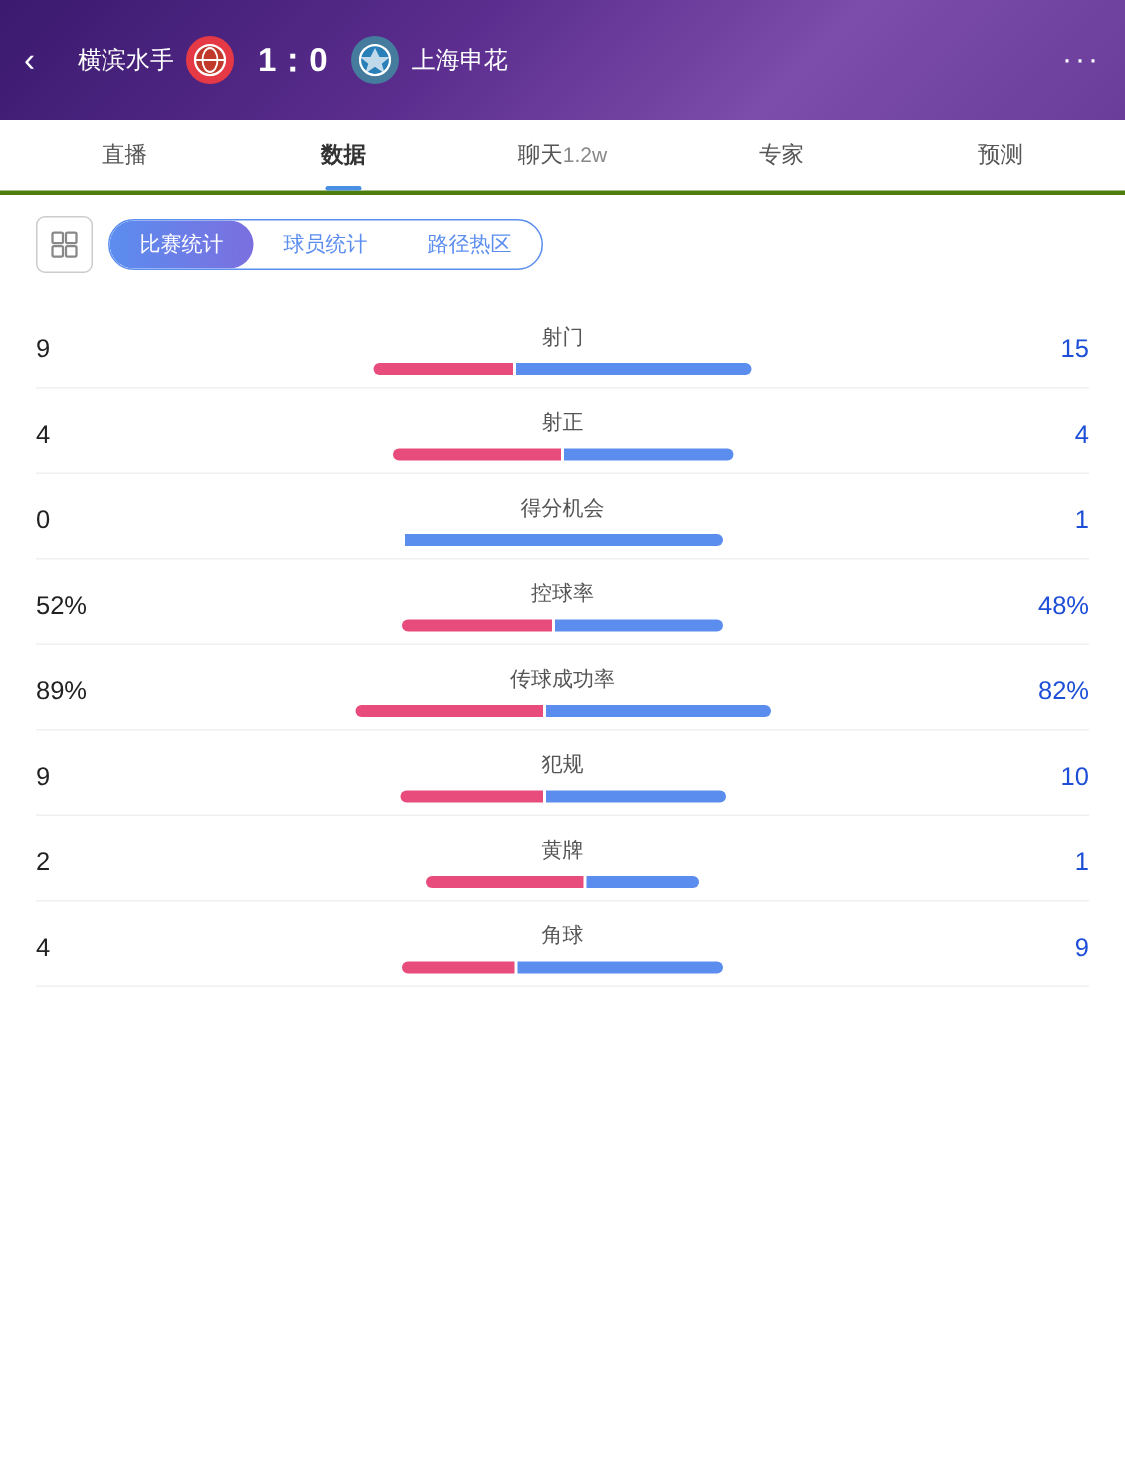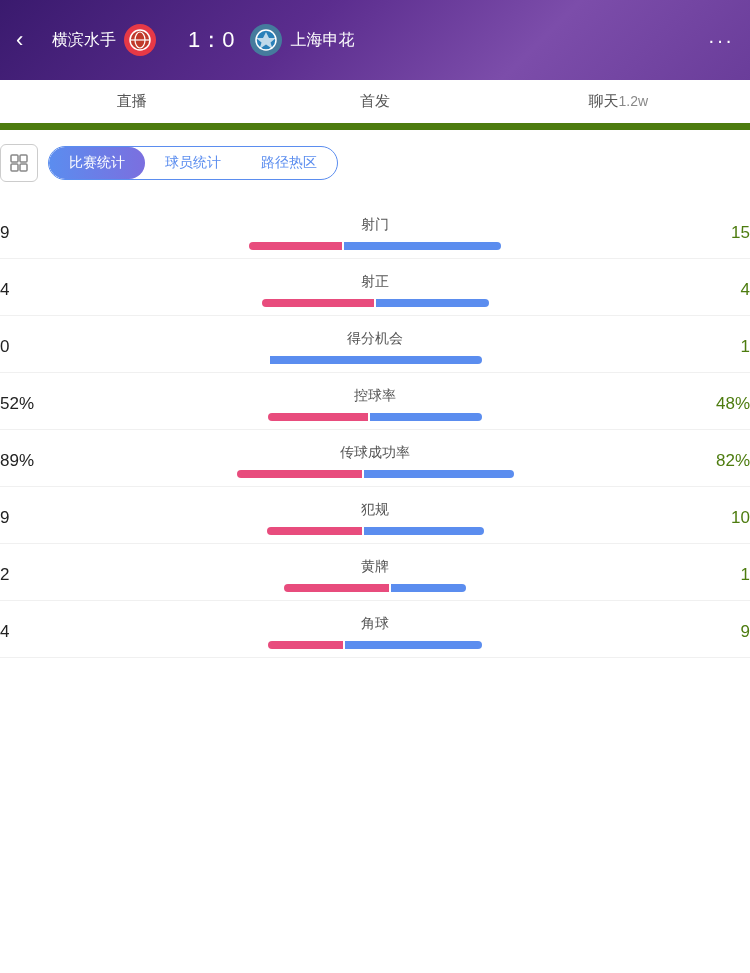--- a/index.html
+++ b/index.html
@@ -35,23 +35,22 @@
       justify-content: flex-start;
     }
     .header-team {
       color: #fff;
       font-size: 16px;
       font-weight: 500;
     }
     .header-score {
       color: #fff;
       font-size: 22px;
-      font-weight: normal;
+      font-weight: bold;
       padding: 0 8px;
-      margin-left: 16px;
     }
     .team-logo {
       width: 32px;
       height: 32px;
       border-radius: 50%;
       display: inline-flex;
       align-items: center;
       justify-content: center;
       font-size: 10px;
       color: #fff;
@@ -66,21 +65,21 @@
       color: #fff;
       font-size: 20px;
       cursor: pointer;
       letter-spacing: 2px;
     }
 
     
     .nav-tabs {
       display: flex;
       align-items: center;
-      border-bottom: 7px solid #4d7c0f;
+      border-bottom: 3px solid #4d7c0f;
       padding: 10px 10px;
       background: #fff;
       height: 50px;
     }
     .nav-tab {
       flex: 1;
       text-align: center;
       font-size: 15px;
       color: #555;
       padding: 14px 0;
@@ -102,21 +101,21 @@
       background: #4a90e2;
       border-radius: 2px;
     }
     .nav-tab-badge {
       font-size: 14px;
       color: #888;
     }
 
     
     .content {
-      padding: 14px 0;
+      padding: 14px 24px;
       background: #fff;
     }
 
     
     .filter-row {
       display: flex;
       align-items: center;
       margin-bottom: 20px;
       gap: 10px;
     }
@@ -169,21 +168,21 @@
       text-align: left;
       font-size: 17px;
       color: #222;
       font-weight: 500;
       flex-shrink: 0;
     }
     .stat-right-val {
       width: 60px;
       text-align: right;
       font-size: 17px;
-      color: #4d7c0f;
+      color: #1d4ed8;
       font-weight: 500;
       flex-shrink: 0;
     }
     .stat-center {
       flex: 1;
       display: flex;
       flex-direction: column;
       align-items: center;
     }
     .stat-label {
@@ -234,25 +233,31 @@
     </div>
     <span class="header-team">上海申花</span>
   </div>
   <div class="header-more">···</div>
 </div>
 
 <div class="nav-tabs">
   <div class="nav-tab">
     <span>直播</span>
   </div>
-  <div class="nav-tab">
-    <span>首发</span>
+  <div class="nav-tab active">
+    <span>数据</span>
   </div>
   <div class="nav-tab">
     <span>聊天</span><span class="nav-tab-badge">1.2w</span>
+  </div>
+  <div class="nav-tab">
+    <span>专家</span>
+  </div>
+  <div class="nav-tab">
+    <span>预测</span>
   </div>
 </div>
 
 <div class="content">
 
   <div class="filter-row">
     <div class="filter-icon">
       <svg viewBox="0 0 20 20" fill="none" stroke="#888" stroke-width="1.5">
         <rect x="2" y="2" width="7" height="7" rx="1"></rect>
         <rect x="11" y="2" width="7" height="7" rx="1"></rect>

